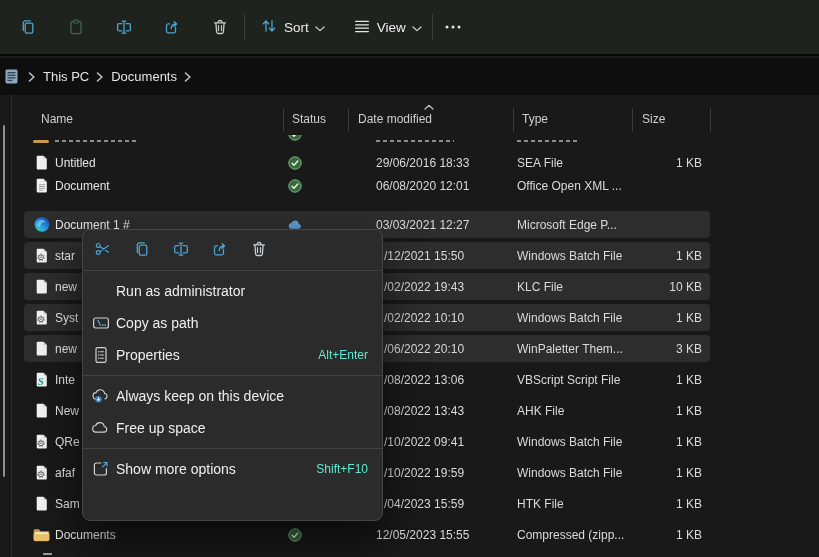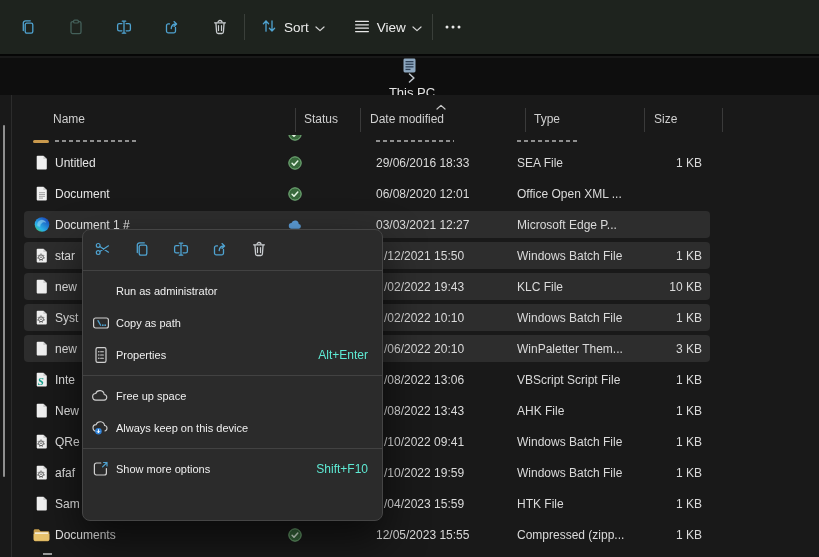--- a/index.html
+++ b/index.html
@@ -15,32 +15,32 @@
     display:flex; align-items:center; justify-content:center; }
   .tbtn svg { display:block; }
   .tsep { width:1px; height:26px; background:#3a3f3a; margin:0 8px 0 -4px; flex:none; }
   .tgroup { background:transparent; border:none; display:flex; align-items:center;
     gap:6px; color:#ececec; font-size:13.5px; padding:0 7px; height:40px; }
   .tgroup .tlabel { color:#ececec; }
   .more { width:34px; margin:0; }
 
   
   .crumbbar { position:absolute; left:0; top:58px; width:819px; height:37px;
-    background:#0e0e0e; display:flex; align-items:center; padding-left:5px;flex-direction:column; }
+    background:#0e0e0e; display:flex; align-items:center; padding-left:5px; }
   .crumb-ic { display:flex; margin-right:6px; }
   .bc-chev { display:flex; margin:0 4px; }
   .crumb { background:none; border:none; color:#e4e4e4; font-size:13px; padding:2px 3px; }
 
   
   .content { position:absolute; left:0; top:95px; width:819px; height:462px; background:#191919; }
   .vdivider { position:absolute; left:11px; top:0; width:1px; height:462px; background:#2c2c2c; }
   .scroll-thumb { position:absolute; left:3px; top:30px; width:2px; height:352px;
     background:#8f8f8f; border-radius:2px; }
 
-  .colheads { position:absolute; left:12px; top:13px; width:723px; height:26px;
+  .colheads { position:absolute; left:0; top:13px; width:723px; height:26px;
     font-size:12px; color:#cfcfcf; }
   .ch { position:absolute; top:4px; white-space:nowrap; }
   .ch-0 { left:41px; } .ch-1 { left:292px; } .ch-2 { left:358px; }
   .ch-3 { left:522px; } .ch-4 { left:642px; }
   .chsep { position:absolute; top:0px; width:1px; height:24px; background:#3a3a3a; }
   .caret { position:absolute; left:424px; top:-9px; }
 
   #rows { position:absolute; left:0; top:0; width:819px; height:462px; }
   .row { position:absolute; left:24px; width:686px; height:31px; }
   .band { position:absolute; left:0; right:0; top:2px; bottom:2px; border-radius:4px; }
@@ -73,21 +73,21 @@
     background:#2b2b2b; border:1px solid #454545; border-radius:8px;
     box-shadow:0 18px 40px rgba(0,0,0,.6); }
   .qrow { display:flex; height:40px; align-items:center; padding-left:0; }
   .qbtn { width:39px; height:36px; background:none; border:none; display:flex;
     align-items:center; justify-content:center; }
   .msep { height:1px; background:#424242; }
   .msep.inner { margin:4px 0; }
   #mitems { padding-top:4px; padding-bottom:3px; }
   .mitem { height:32px; display:flex; align-items:center; padding:0 14px 0 8px; }
   .mic { width:20px; height:20px; display:flex; align-items:center; justify-content:center; }
-  .mlabel { margin-left:5px; font-size:11px; color:#efefef; white-space:nowrap; }
+  .mlabel { margin-left:5px; font-size:14px; color:#efefef; white-space:nowrap; }
   .mshort { margin-left:auto; font-size:12px; color:#5eead4; }
 </style>
 </head>
 <body>
 
 <div class="window">
 
   <div class="toolbar">
     <button class="tbtn">
         <span class="ic">
@@ -238,21 +238,21 @@
     <span class="status-slot">
             <svg width="14" height="14" viewBox="0 0 14 14" fill="none" xmlns="http://www.w3.org/2000/svg">
               <circle cx="7" cy="7" r="6.2" fill="#38683c" stroke="#7cb981" stroke-width="1"></circle>
               <path d="M4.1 7.3 l1.9 1.9 3.8 -4.2" stroke="#e3f4e3" stroke-width="1.5" fill="none" stroke-linecap="round" stroke-linejoin="round"></path>
             </svg>
           </span>
     <span class="cell c-date">29/06/2016 18:33</span>
     <span class="cell c-type">SEA File</span>
     <span class="cell c-size">1 KB</span>
         </div>
-        <div class="row" style="top: 83px;">
+        <div class="row" style="top: 75px;">
           <span class="band"></span>
     <span class="icon-slot">
             <svg width="16" height="16" viewBox="0 0 16 16" fill="none" xmlns="http://www.w3.org/2000/svg">
               <path d="M3.6 1.2 h5.8 l3.4 3.4 v9.4 a0.9 0.9 0 0 1 -0.9 0.9 h-8.3 a0.9 0.9 0 0 1 -0.9 -0.9 v-11.9 a0.9 0.9 0 0 1 0.9 -0.9 z" fill="#f0f0f0"></path>
               <path d="M9.4 1.2 l3.4 3.4 h-3.4 z" fill="#cfcfcf"></path>
               <path d="M5 7.2 h6 M5 9 h6 M5 10.8 h6 M5 12.6 h4" stroke="#9a9a9a" stroke-width="0.9"></path>
             </svg>
           </span>
     <span class="cell c-name">Document</span>
     <span class="status-slot">
@@ -517,35 +517,35 @@
               <circle cx="7.8" cy="13.2" r="0.8" fill="#d0d0d0"></circle>
               <path d="M9.6 13.2 h2.8" stroke="#d0d0d0" stroke-width="1.1" stroke-linecap="round"></path>
             </svg>
           </span>
     <span class="mlabel">Properties</span>
     <span class="mshort">Alt+Enter</span>
         </div>
         <div class="msep inner"></div>
         <div class="mitem">
           <span class="mic">
-            <svg width="22" height="16" viewBox="0 0 22 16" fill="none" xmlns="http://www.w3.org/2000/svg">
-              <path d="M5.6 12.5 a3.6 3.6 0 0 1 -0.4 -7.2 a4.8 4.8 0 0 1 9.3 1 a3 3 0 0 1 -0.5 6.2 z" stroke="#d0d0d0" stroke-width="1.2" stroke-linejoin="round"></path>
-            </svg>
-          </span>
-    <span class="mlabel">Free up space</span>
-    </div>
-        <div class="mitem">
-          <span class="mic">
             <svg width="22" height="20" viewBox="0 0 22 20" fill="none" xmlns="http://www.w3.org/2000/svg">
               <path d="M6 13.5 a3.6 3.6 0 0 1 -0.4 -7.2 a4.8 4.8 0 0 1 9.3 1 a3 3 0 0 1 0.4 5.9" stroke="#d0d0d0" stroke-width="1.2" stroke-linecap="round"></path>
               <circle cx="8.2" cy="13.6" r="3.6" fill="#2f81d6"></circle>
               <path d="M8.2 11.8 v3 M8.2 15.2 l-1.4 -1.4 M8.2 15.2 l1.4 -1.4" stroke="#fff" stroke-width="1.1" stroke-linecap="round" stroke-linejoin="round"></path>
             </svg>
           </span>
     <span class="mlabel">Always keep on this device</span>
+    </div>
+        <div class="mitem">
+          <span class="mic">
+            <svg width="22" height="16" viewBox="0 0 22 16" fill="none" xmlns="http://www.w3.org/2000/svg">
+              <path d="M5.6 12.5 a3.6 3.6 0 0 1 -0.4 -7.2 a4.8 4.8 0 0 1 9.3 1 a3 3 0 0 1 -0.5 6.2 z" stroke="#d0d0d0" stroke-width="1.2" stroke-linejoin="round"></path>
+            </svg>
+          </span>
+    <span class="mlabel">Free up space</span>
     </div>
         <div class="msep inner"></div>
         <div class="mitem">
           <span class="mic">
             <svg width="20" height="20" viewBox="0 0 20 20" fill="none" xmlns="http://www.w3.org/2000/svg">
               <path d="M15.4 9.6 v4.4 a2 2 0 0 1 -2 2 h-8 a2 2 0 0 1 -2 -2 v-8 a2 2 0 0 1 2 -2 h4.4" stroke="#d0d0d0" stroke-width="1.2" stroke-linecap="round"></path>
               <path d="M11.6 7.9 L16 3.5 M12.6 3.5 h3.4 v3.4" stroke="#4fa3d1" stroke-width="1.2" stroke-linecap="round" stroke-linejoin="round"></path>
             </svg>
           </span>
     <span class="mlabel">Show more options</span>

